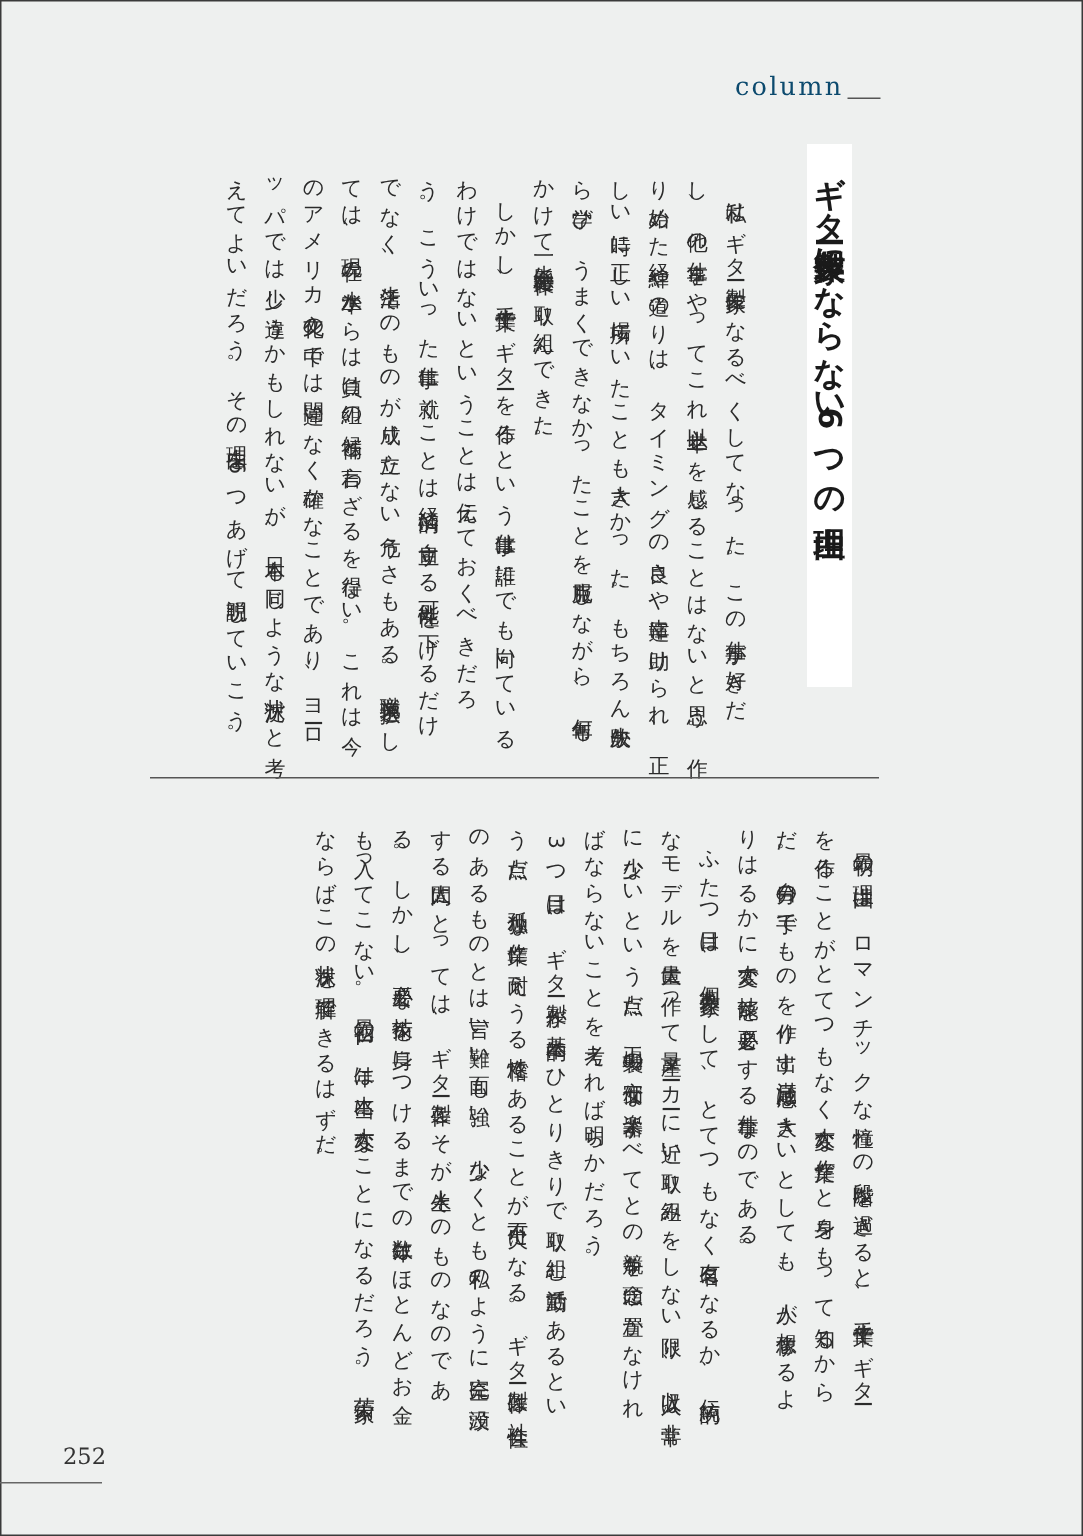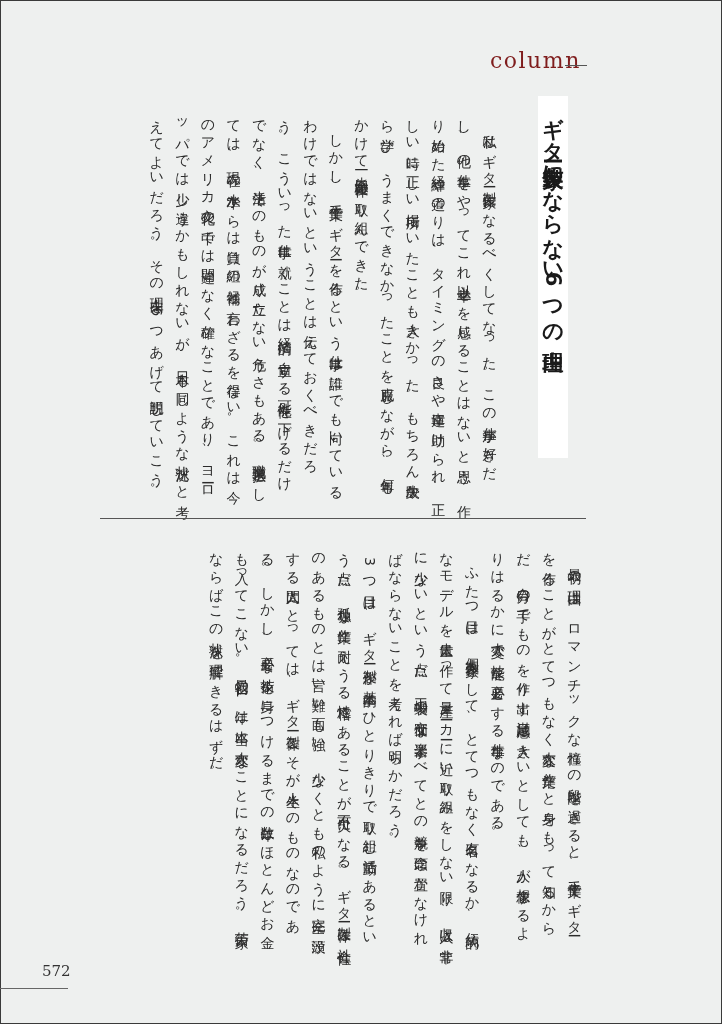--- a/index.html
+++ b/index.html
@@ -12,21 +12,21 @@
     color: #2a2a2a;
   }
   .page-border {
     position: absolute; left: 0; top: 0; width: 720px; height: 1022px;
     border: 1px solid #3a3a3a;
     pointer-events: none;
   }
   .column-label {
     position: absolute; left: 490px; top: 48px;
     font-family: "DejaVu Serif", "Liberation Serif", serif;
-    font-size: 22px; letter-spacing: 1.5px; color: #7f1d1d;
+    font-size: 17px; letter-spacing: 1.5px; color: #0c4a6e;
   }
   .column-rule {
     position: absolute; left: 565px; top: 65px; width: 22px; height: 1px;
     background: #555;
   }
   .title-box {
     position: absolute; left: 538px; top: 96px;
     width: 30px; height: 362px;
     background: #ffffff;
     display: flex; justify-content: center; align-items: flex-start;
@@ -81,14 +81,14 @@
 </div>
 
 <div class="mid-rule"></div>
 
 <div class="body-block lower">
   <p>最初の理由は、ロマンチックな憧れの段階を過ぎると、手作業でギターを作ることがとてつもなく大変な作業だと身をもって知るからだ。自分の手でものを作り出す満足感は大きいとしても、人が想像するよりはるかに大変で技能を必要とする仕事なのである。</p>
   <p>ふたつ目は、個人製作家として、とてつもなく有名になるか、伝統的なモデルを大量に作って量産メーカーに近い取り組みをしない限り、収入は非常に少ないという点だ。工場製の安価な楽器すべてとの競争を念頭に置かなければならないことを考えれば明らかだろう。</p>
   <p>3つ目は、ギター製作が基本的にひとりきりで取り組む活動であるという点だ。孤独な作業に耐えうる性格であることが不可欠になる。ギター製作は社会性のあるものとは言い難い面も強い。少なくとも私のように完全に没頭する人間にとっては、ギター製作こそが人生そのものなのである。しかし、必要な技術を身につけるまでの数年はほとんどお金も入ってこない。最初の1年は本当に大変なことになるだろう。芸術家ならばこの状況を理解できるはずだ。</p>
 </div>
 
-<div class="page-number">572</div>
+<div class="page-number">252</div>
 <div class="page-rule"></div>
 
 </body></html>

